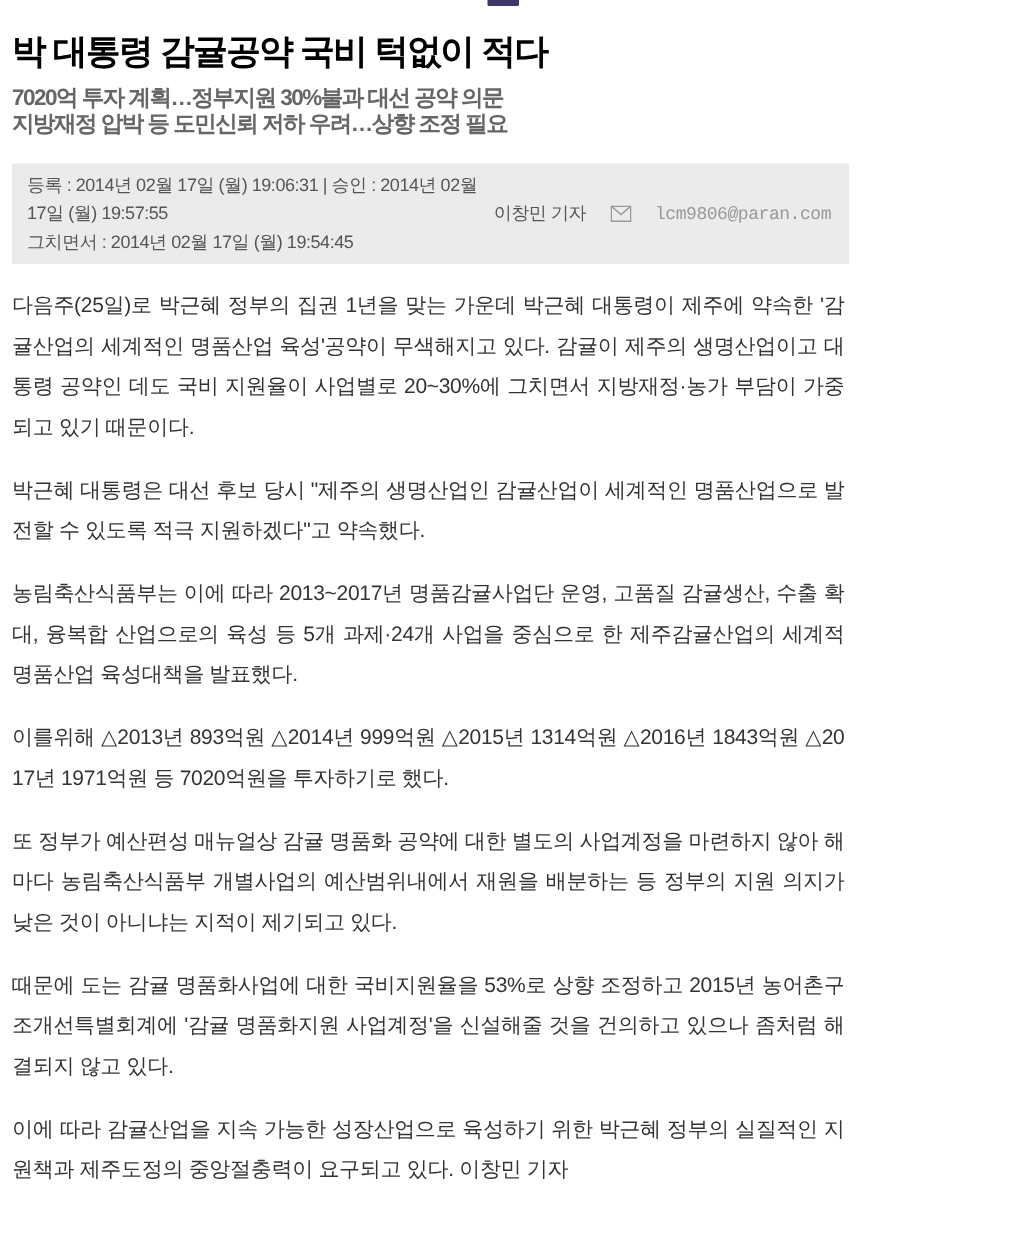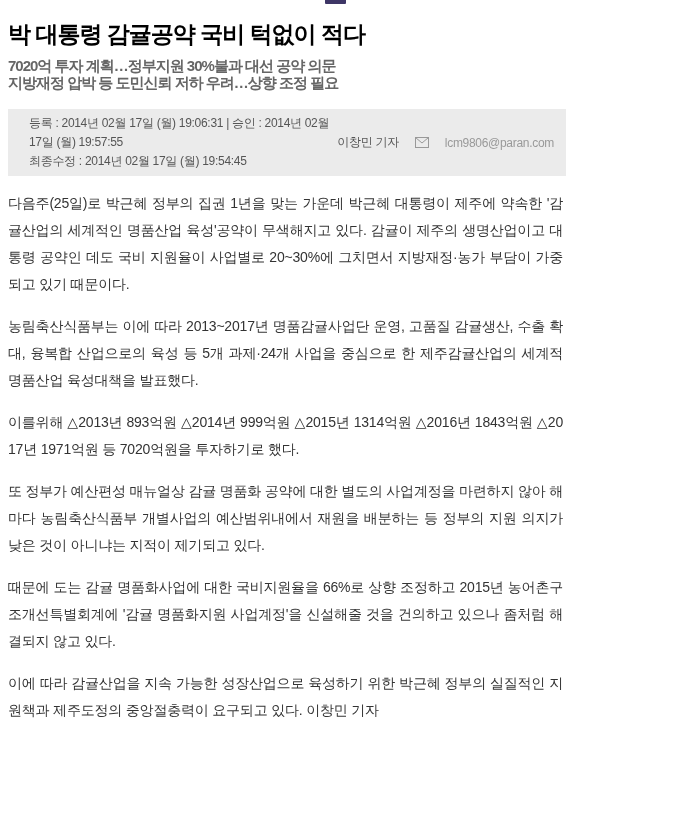--- a/index.html
+++ b/index.html
@@ -41,34 +41,35 @@
     margin: 18px 2px 0 8px;
     background: var(--meta_bg, #ebebeb);
     padding: 5px 10px;
     display: flex;
     justify-content: space-between;
     align-items: center;
     font-size: 12px;
     color: var(--meta_text, #555555);
     letter-spacing: -0.3px;
   }
-  .meta-left { line-height: 19px; margin-left: 11px; }
+  .meta-left { line-height: 19px; }
   .meta-right {
     white-space: nowrap;
     display: flex;
     align-items: center;
     gap: 16px;
     padding-right: 2px;
     justify-content: flex-end;
   }
   .mail-icon { display: inline-flex; align-items: center; }
   .email {
     color: var(--email_text, #999999);
     text-decoration: none;
     cursor: pointer;
+    font-family: Liberation Mono, monospace;
   }
   .body {
     margin: 14px 5px 0 8px;
     font-size: 14px;
     line-height: 27px;
     color: var(--body_text, #333333);
     text-align: justify;
     word-break: break-all;
     letter-spacing: -0.2px;
   }
@@ -86,36 +87,37 @@
   <h1 class="title">박 대통령 감귤공약 국비 턱없이 적다</h1>
 
   <div class="subtitle">
     <div>7020억 투자 계획…정부지원 30%불과 대선 공약 의문</div>
     <div>지방재정 압박 등 도민신뢰 저하 우려…상향 조정 필요</div>
   </div>
 
   <div class="meta">
     <div class="meta-left">
       <div>등록 : 2014년 02월 17일 (월) 19:06:31 | 승인 : 2014년 02월 17일 (월) 19:57:55</div>
-      <div>최종수정 : 2014년 02월 17일 (월) 19:54:45</div>
+      <div>그치면서 : 2014년 02월 17일 (월) 19:54:45</div>
     </div>
     <div class="meta-right">
       <span>이창민 기자</span>
       <span class="mail-icon">
         <svg width="14" height="11" viewBox="0 0 14 11" aria-hidden="true">
           <rect x="0.5" y="0.5" width="13" height="10" fill="none" stroke="#999999"></rect>
           <polyline points="0.5,0.5 7,6 13.5,0.5" fill="none" stroke="#999999"></polyline>
         </svg>
       </span>
       <a class="email">lcm9806@paran.com</a>
     </div>
   </div>
 
   <div class="body">
     <p>다음주(25일)로 박근혜 정부의 집권 1년을 맞는 가운데 박근혜 대통령이 제주에 약속한 '감귤산업의 세계적인 명품산업 육성'공약이 무색해지고 있다. 감귤이 제주의 생명산업이고 대통령 공약인 데도 국비 지원율이 사업별로 20~30%에 그치면서 지방재정·농가 부담이 가중되고 있기 때문이다.</p>
+    <p>박근혜 대통령은 대선 후보 당시 "제주의 생명산업인 감귤산업이 세계적인 명품산업으로 발전할 수 있도록 적극 지원하겠다"고 약속했다.</p>
     <p>농림축산식품부는 이에 따라 2013~2017년 명품감귤사업단 운영, 고품질 감귤생산, 수출 확대, 융복합 산업으로의 육성 등 5개 과제·24개 사업을 중심으로 한 제주감귤산업의 세계적 명품산업 육성대책을 발표했다.</p>
     <p>이를위해 △2013년 893억원 △2014년 999억원 △2015년 1314억원 △2016년 1843억원 △2017년 1971억원 등 7020억원을 투자하기로 했다.</p>
     <p>또 정부가 예산편성 매뉴얼상 감귤 명품화 공약에 대한 별도의 사업계정을 마련하지 않아 해마다 농림축산식품부 개별사업의 예산범위내에서 재원을 배분하는 등 정부의 지원 의지가 낮은 것이 아니냐는 지적이 제기되고 있다.</p>
-    <p>때문에 도는 감귤 명품화사업에 대한 국비지원율을 66%로 상향 조정하고 2015년 농어촌구조개선특별회계에 '감귤 명품화지원 사업계정'을 신설해줄 것을 건의하고 있으나 좀처럼 해결되지 않고 있다.</p>
+    <p>때문에 도는 감귤 명품화사업에 대한 국비지원율을 53%로 상향 조정하고 2015년 농어촌구조개선특별회계에 '감귤 명품화지원 사업계정'을 신설해줄 것을 건의하고 있으나 좀처럼 해결되지 않고 있다.</p>
     <p>이에 따라 감귤산업을 지속 가능한 성장산업으로 육성하기 위한 박근혜 정부의 실질적인 지원책과 제주도정의 중앙절충력이 요구되고 있다. 이창민 기자</p>
   </div>
 
 </div>
 
 </body></html>

